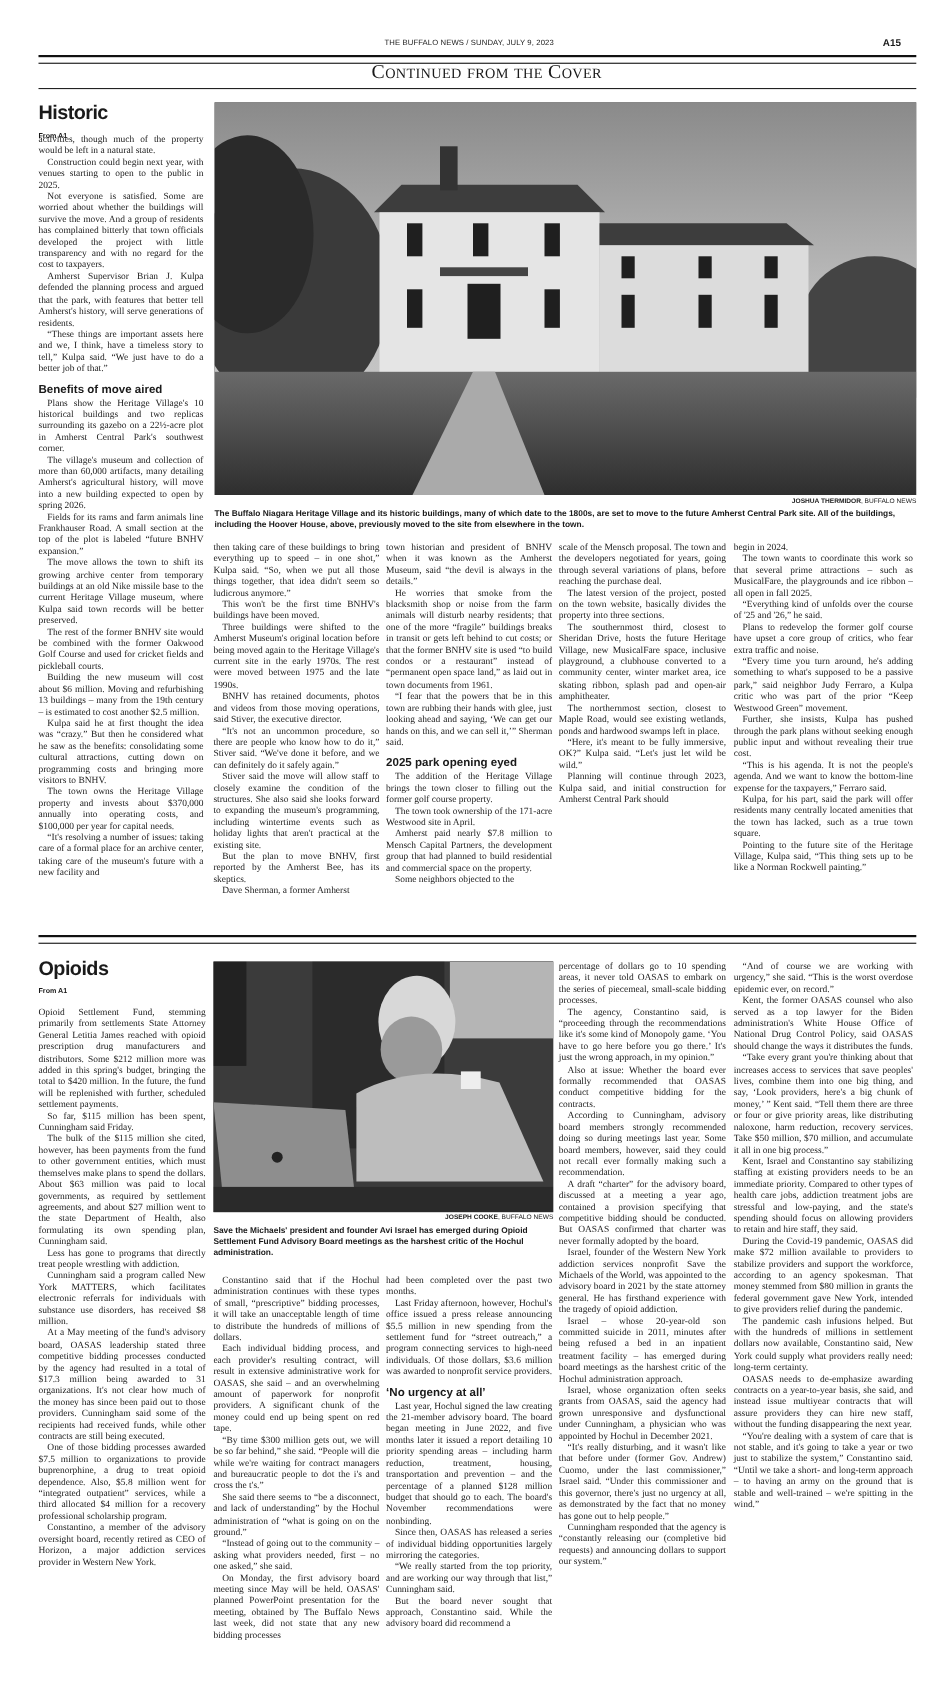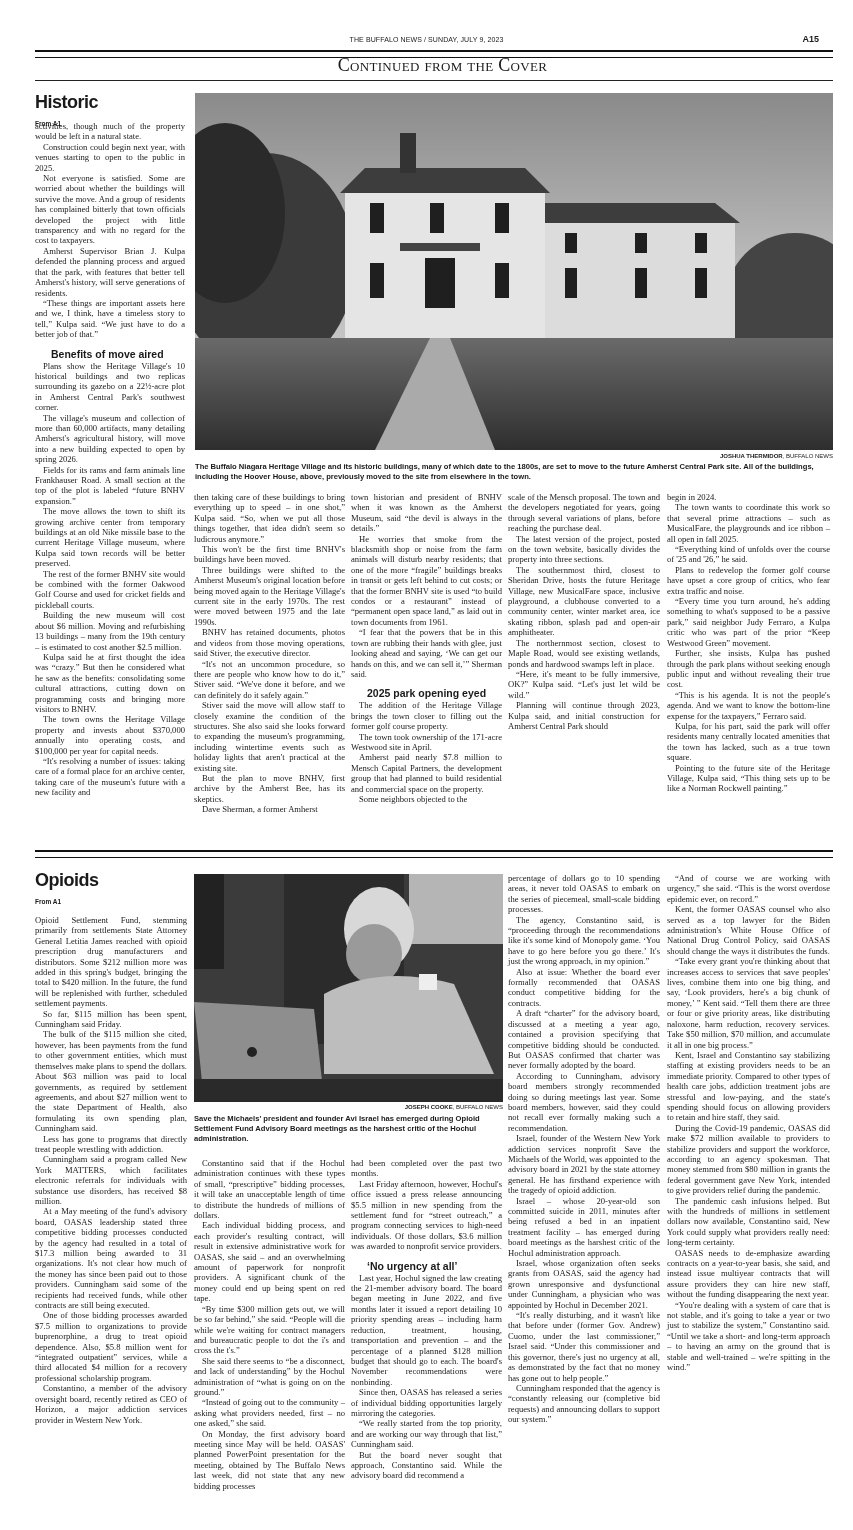--- a/index.html
+++ b/index.html
@@ -9,21 +9,21 @@
   .pagenum{top:34px;right:34px;font-family:"Liberation Sans",sans-serif;font-weight:bold;font-size:9px;}
   .rule2{left:35px;width:798px;height:5px;border-top:2px solid #111;border-bottom:1px solid #111;}
   .rule1{left:35px;width:798px;height:0;border-top:1px solid #222;}
   .section-head{top:55px;left:0;width:853px;text-align:center;font-family:"Liberation Serif",serif;font-size:18px;font-variant:small-caps;letter-spacing:0.3px;padding-left:16px;}
   .headline{font-family:"Liberation Sans",sans-serif;font-weight:bold;font-size:18px;letter-spacing:-0.5px;}
   .jump{font-family:"Liberation Sans",sans-serif;font-weight:bold;font-size:6.5px;}
   .col{font-size:8.6px;line-height:10.4px;text-align:justify;}
   .col p{margin:0;text-indent:8px;}
   .col p.first{text-indent:0;}
   .col p.cont{text-indent:0;}
-  .col h3{font-family:"Liberation Sans",sans-serif;font-weight:bold;font-size:10.5px;margin:8px 0 1px 16px;line-height:12px;}
+  .col h3{font-family:"Liberation Sans",sans-serif;font-weight:bold;font-size:10.5px;margin:8px 0 1px 0;line-height:12px;}
   .photo{background:#555;overflow:hidden;}
   .credit{font-family:"Liberation Sans",sans-serif;font-size:6px;text-align:right;}
   .credit b{font-weight:bold;}
   .caption{font-family:"Liberation Sans",sans-serif;font-weight:bold;font-size:7.6px;line-height:10px;}
 </style>
 </head>
 <body>
 
 <div class="abs folio">THE BUFFALO NEWS / SUNDAY, JULY 9, 2023</div>
 <div class="abs pagenum">A15</div>
@@ -105,21 +105,21 @@
   <p>“It's resolving a number of issues: taking care of a formal place for an archive center, taking care of the museum's future with a new facility and</p>
 </div>
 
 <div class="abs col" style="top:492px;left:194px;width:151px">
   <p class="cont">then taking care of these buildings to bring everything up to speed – in one shot,” Kulpa said. “So, when we put all those things together, that idea didn't seem so ludicrous anymore.”</p>
   <p>This won't be the first time BNHV's buildings have been moved.</p>
   <p>Three buildings were shifted to the Amherst Museum's original location before being moved again to the Heritage Village's current site in the early 1970s. The rest were moved between 1975 and the late 1990s.</p>
   <p>BNHV has retained documents, photos and videos from those moving operations, said Stiver, the executive director.</p>
   <p>“It's not an uncommon procedure, so there are people who know how to do it,” Stiver said. “We've done it before, and we can definitely do it safely again.”</p>
   <p>Stiver said the move will allow staff to closely examine the condition of the structures. She also said she looks forward to expanding the museum's programming, including wintertime events such as holiday lights that aren't practical at the existing site.</p>
-  <p>But the plan to move BNHV, first archive by the Amherst Bee, has its skeptics.</p>
+  <p>But the plan to move BNHV, first reported by the Amherst Bee, has its skeptics.</p>
   <p>Dave Sherman, a former Amherst</p>
 </div>
 
 <div class="abs col" style="top:492px;left:351px;width:151px">
   <p class="cont">town historian and president of BNHV when it was known as the Amherst Museum, said “the devil is always in the details.”</p>
   <p>He worries that smoke from the blacksmith shop or noise from the farm animals will disturb nearby residents; that one of the more “fragile” buildings breaks in transit or gets left behind to cut costs; or that the former BNHV site is used “to build condos or a restaurant” instead of “permanent open space land,” as laid out in town documents from 1961.</p>
   <p>“I fear that the powers that be in this town are rubbing their hands with glee, just looking ahead and saying, ‘We can get our hands on this, and we can sell it,’” Sherman said.</p>
   <h3>2025 park opening eyed</h3>
   <p>The addition of the Heritage Village brings the town closer to filling out the former golf course property.</p>
   <p>The town took ownership of the 171-acre Westwood site in April.</p>
@@ -202,22 +202,22 @@
   <p>Last year, Hochul signed the law creating the 21-member advisory board. The board began meeting in June 2022, and five months later it issued a report detailing 10 priority spending areas – including harm reduction, treatment, housing, transportation and prevention – and the percentage of a planned $128 million budget that should go to each. The board's November recommendations were nonbinding.</p>
   <p>Since then, OASAS has released a series of individual bidding opportunities largely mirroring the categories.</p>
   <p>“We really started from the top priority, and are working our way through that list,” Cunningham said.</p>
   <p>But the board never sought that approach, Constantino said. While the advisory board did recommend a</p>
 </div>
 
 <div class="abs col" style="top:873px;left:508px;width:152px">
   <p class="cont">percentage of dollars go to 10 spending areas, it never told OASAS to embark on the series of piecemeal, small-scale bidding processes.</p>
   <p>The agency, Constantino said, is “proceeding through the recommendations like it's some kind of Monopoly game. ‘You have to go here before you go there.’ It's just the wrong approach, in my opinion.”</p>
   <p>Also at issue: Whether the board ever formally recommended that OASAS conduct competitive bidding for the contracts.</p>
+  <p>According to Cunningham, advisory board members strongly recommended doing so during meetings last year. Some board members, however, said they could not recall ever formally making such a recommendation.</p>
   <p>A draft “charter” for the advisory board, discussed at a meeting a year ago, contained a provision specifying that competitive bidding should be conducted. But OASAS confirmed that charter was never formally adopted by the board.</p>
-  <p>According to Cunningham, advisory board members strongly recommended doing so during meetings last year. Some board members, however, said they could not recall ever formally making such a recommendation.</p>
   <p>Israel, founder of the Western New York addiction services nonprofit Save the Michaels of the World, was appointed to the advisory board in 2021 by the state attorney general. He has firsthand experience with the tragedy of opioid addiction.</p>
   <p>Israel – whose 20-year-old son committed suicide in 2011, minutes after being refused a bed in an inpatient treatment facility – has emerged during board meetings as the harshest critic of the Hochul administration approach.</p>
   <p>Israel, whose organization often seeks grants from OASAS, said the agency had grown unresponsive and dysfunctional under Cunningham, a physician who was appointed by Hochul in December 2021.</p>
   <p>“It's really disturbing, and it wasn't like that before under (former Gov. Andrew) Cuomo, under the last commissioner,” Israel said. “Under this commissioner and this governor, there's just no urgency at all, as demonstrated by the fact that no money has gone out to help people.”</p>
   <p>Cunningham responded that the agency is “constantly releasing our (completive bid requests) and announcing dollars to support our system.”</p>
 </div>
 
 <div class="abs col" style="top:873px;left:667px;width:163px">
   <p>“And of course we are working with urgency,” she said. “This is the worst overdose epidemic ever, on record.”</p>
   <p>Kent, the former OASAS counsel who also served as a top lawyer for the Biden administration's White House Office of National Drug Control Policy, said OASAS should change the ways it distributes the funds.</p>

